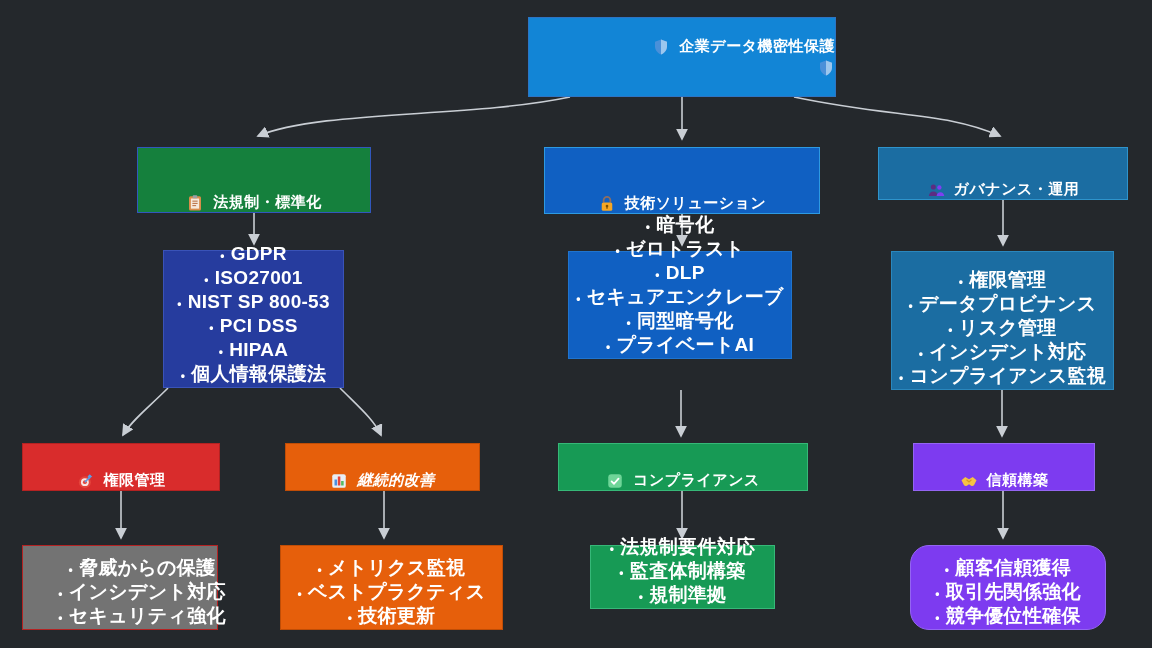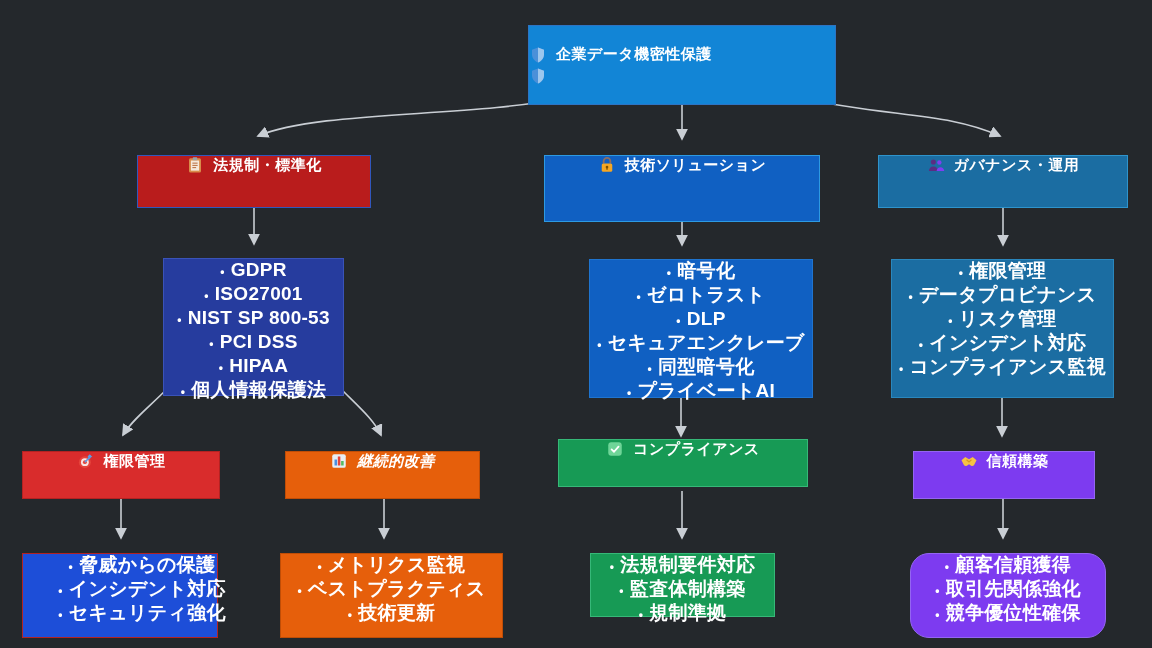--- a/index.html
+++ b/index.html
@@ -5,55 +5,55 @@
   html,body{margin:0;padding:0;background:#24282c;}
   #canvas{
     position:relative;width:1152px;height:648px;overflow:hidden;
     background:#24282c;
     font-family:"Liberation Sans","DejaVu Sans",sans-serif;
     color:#fff;
   }
   svg.connectors{position:absolute;left:0;top:0;width:1152px;height:648px;}
   .node,.listbox{
     position:absolute;box-sizing:border-box;border:1.6px solid;
-    display:flex;align-items:flex-start;justify-content:center;margin-top:8px;
+    display:flex;align-items:flex-end;justify-content:center;
   }
   .node{font-weight:bold;font-size:15px;gap:9px;letter-spacing:.5px;}
   .node .icon,.root-line .icon{display:inline-flex;width:18px;height:18px;}
   .icon svg{width:100%;height:100%;}
   .listbox ul{margin:0;padding:0;list-style:none;text-align:center;
     font-size:19px;font-weight:bold;letter-spacing:.3px;}
   .listbox li{white-space:nowrap;}
   .listbox li::before{content:"•";margin-right:6px;font-size:12px;}
   .items6 li{line-height:21px;}
   .items3 li{line-height:22px;}
 
   
   #node-root{left:528px;top:17px;width:308px;height:80px;
     background:#1285d6;border-color:#2d74c4;flex-direction:column;gap:3px;}
   .root-line{display:flex;align-items:center;gap:9px;font-size:15px;font-weight:bold;letter-spacing:.5px;}
 
   
-  #node-reg{left:137px;top:147px;width:234px;height:53px;background:#b91c1c;border-color:#3157bd;}
+  #node-reg{left:137px;top:147px;width:234px;height:66px;background:#15803d;border-color:#3157bd;}
   #node-tech{left:544px;top:147px;width:276px;height:67px;background:#1060c2;border-color:#2d9ae2;}
   #node-gov{left:878px;top:147px;width:250px;height:53px;background:#1b6da2;border-color:#2e94cc;}
 
   
   #list-reg{left:163px;top:250px;width:181px;height:138px;background:#263c9e;border-color:#3a53b8;}
-  #list-tech{left:589px;top:251px;width:224px;height:139px;background:#1060c2;border-color:#1f74cf;}
+  #list-tech{left:568px;top:251px;width:224px;height:108px;background:#1060c2;border-color:#1f74cf;}
   #list-gov{left:891px;top:251px;width:223px;height:139px;background:#1b6da2;border-color:#2a87bd;}
 
   
   #node-risk{left:22px;top:443px;width:198px;height:48px;background:#d92c2c;border-color:#b42222;}
   #node-improve{left:285px;top:443px;width:195px;height:48px;background:#e65f0b;border-color:#c04d06;font-style:italic;}
-  #node-compliance{left:558px;top:431px;width:250px;height:48px;background:#179a55;border-color:#36b878;}
+  #node-compliance{left:558px;top:443px;width:250px;height:48px;background:#179a55;border-color:#36b878;}
   #node-trust{left:913px;top:443px;width:182px;height:48px;background:#7d3bf0;border-color:#9465f2;}
 
   
-  #list-risk{left:22px;top:545px;width:196px;height:85px;background:#1d4ed8;border-color:#b42222;padding-left:44px;}
+  #list-risk{left:22px;top:545px;width:196px;height:85px;background:#737373;border-color:#b42222;padding-left:44px;}
   #list-improve{left:280px;top:545px;width:223px;height:85px;background:#e65f0b;border-color:#c04d06;}
   #list-compliance{left:590px;top:545px;width:185px;height:64px;background:#179a55;border-color:#36b878;}
   #list-trust{left:910px;top:545px;width:196px;height:85px;background:#7d3bf0;border-color:#9465f2;border-radius:19px;}
 </style>
 </head>
 <body>
 
 <div id="canvas">
 
   <svg class="connectors" viewBox="0 0 1152 648">

